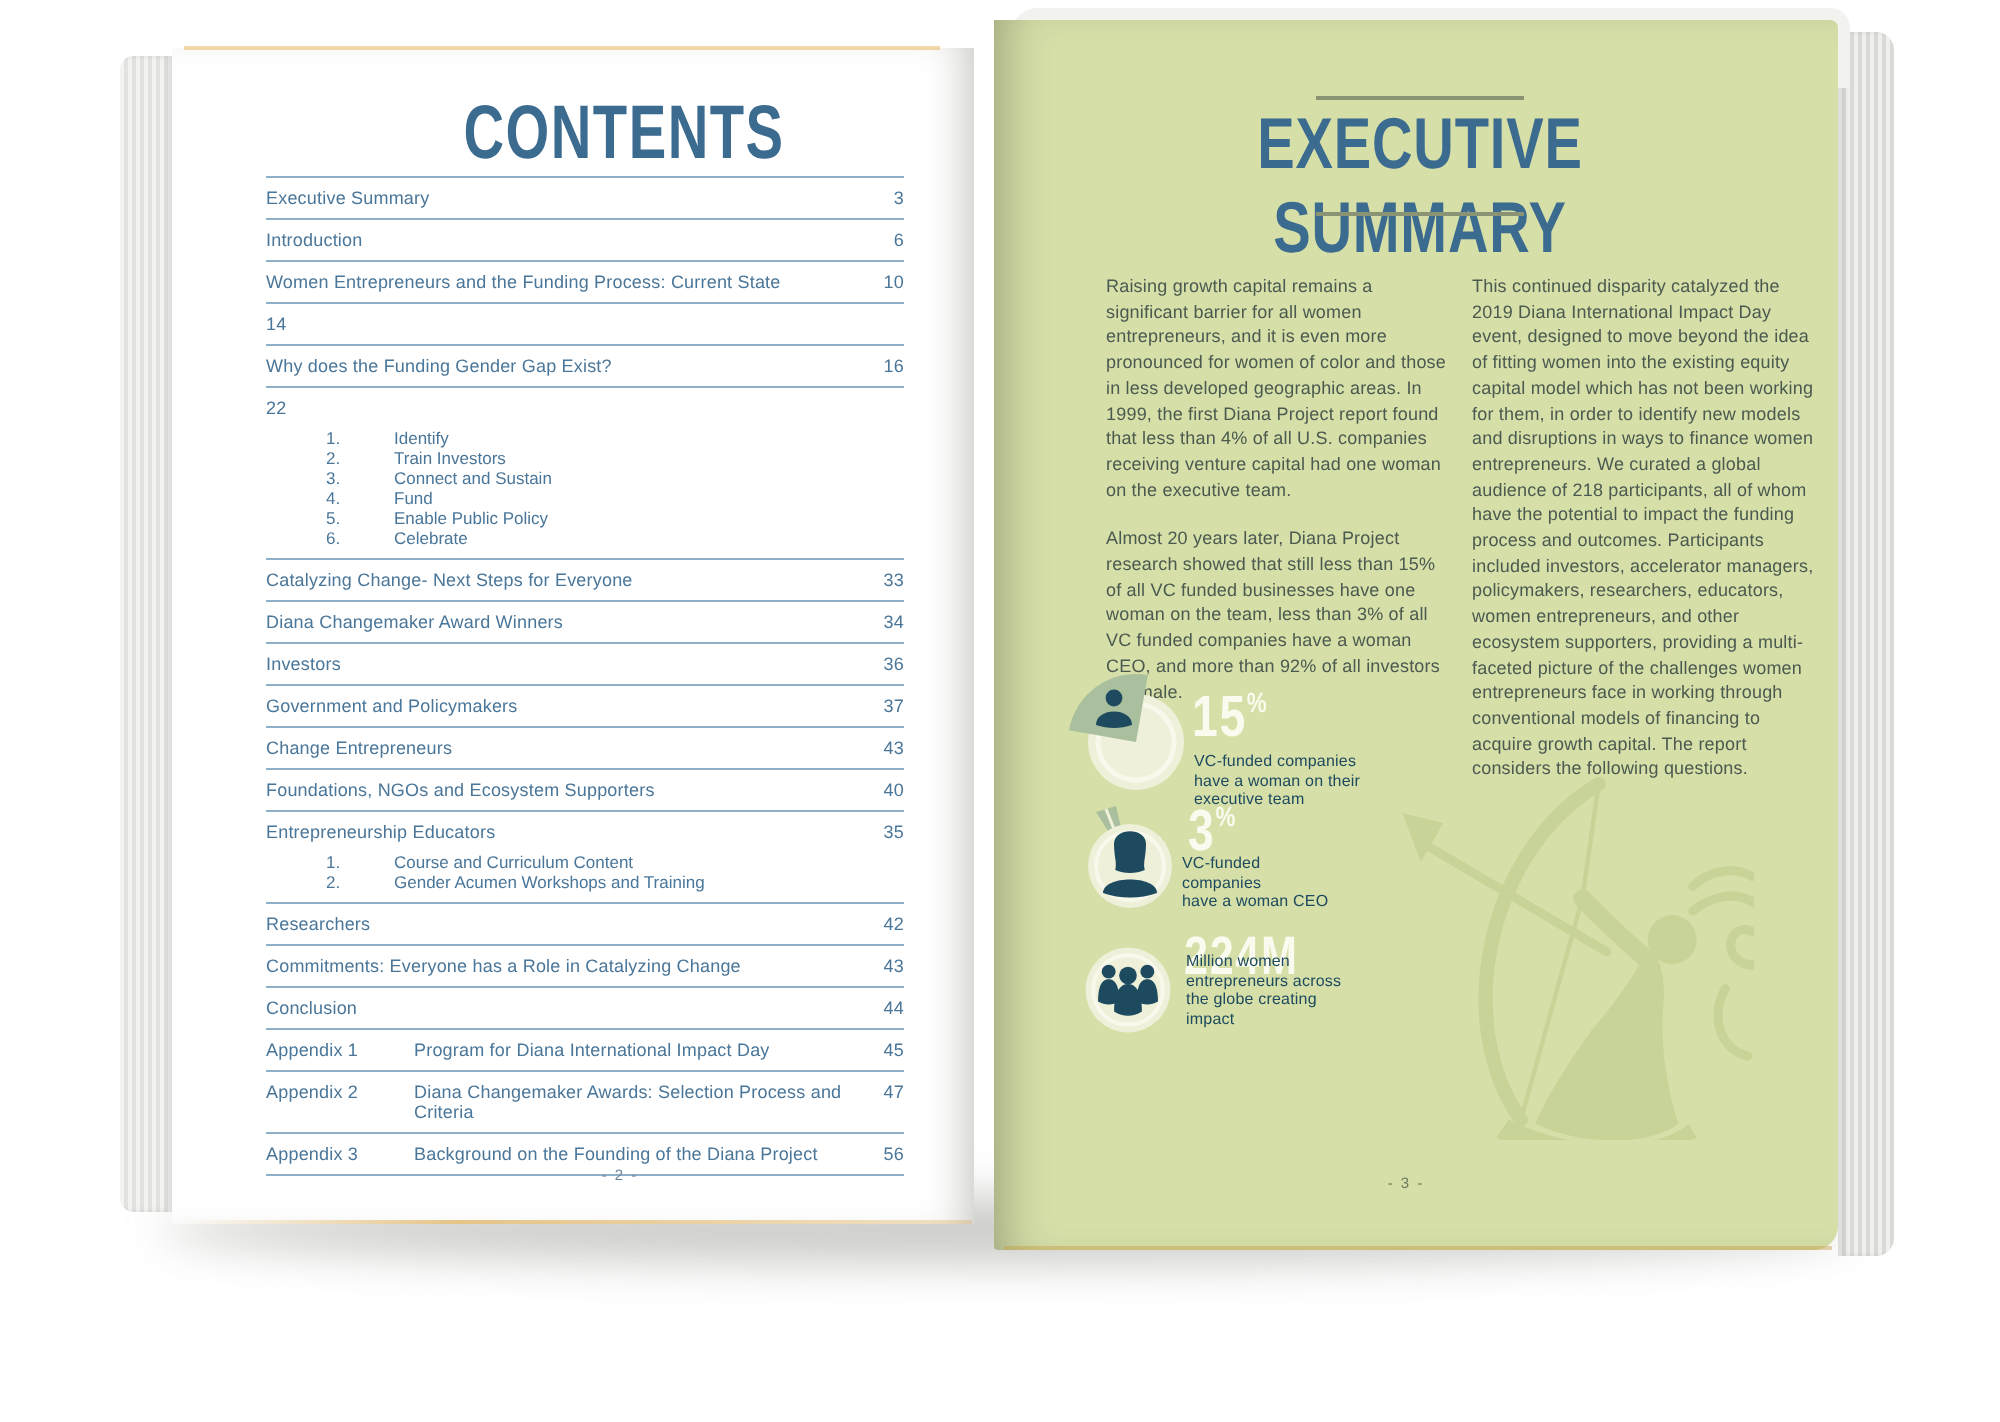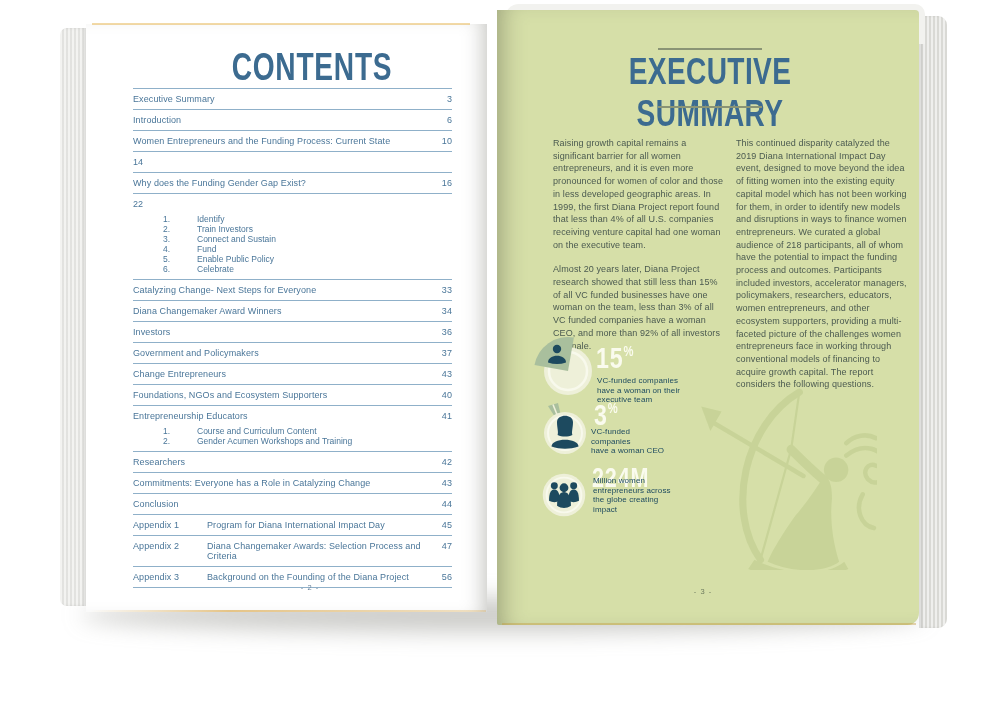--- a/index.html
+++ b/index.html
@@ -173,21 +173,21 @@
         <span class="toc-page">43</span>
       </div>
       <div class="toc-sep"></div>
       <div class="toc-row">
         <span class="toc-label">Foundations, NGOs and Ecosystem Supporters</span>
         <span class="toc-page">40</span>
       </div>
       <div class="toc-sep"></div>
       <div class="toc-row">
         <span class="toc-label">Entrepreneurship Educators</span>
-        <span class="toc-page">41</span>
+        <span class="toc-page">35</span>
       </div>
       <div class="toc-subs">
         <div class="toc-sub">
           <span class="toc-sub-num">1.</span>
           <span class="toc-sub-text">Course and Curriculum Content</span>
         </div>
         <div class="toc-sub">
           <span class="toc-sub-num">2.</span>
           <span class="toc-sub-text">Gender Acumen Workshops and Training</span>
         </div>

